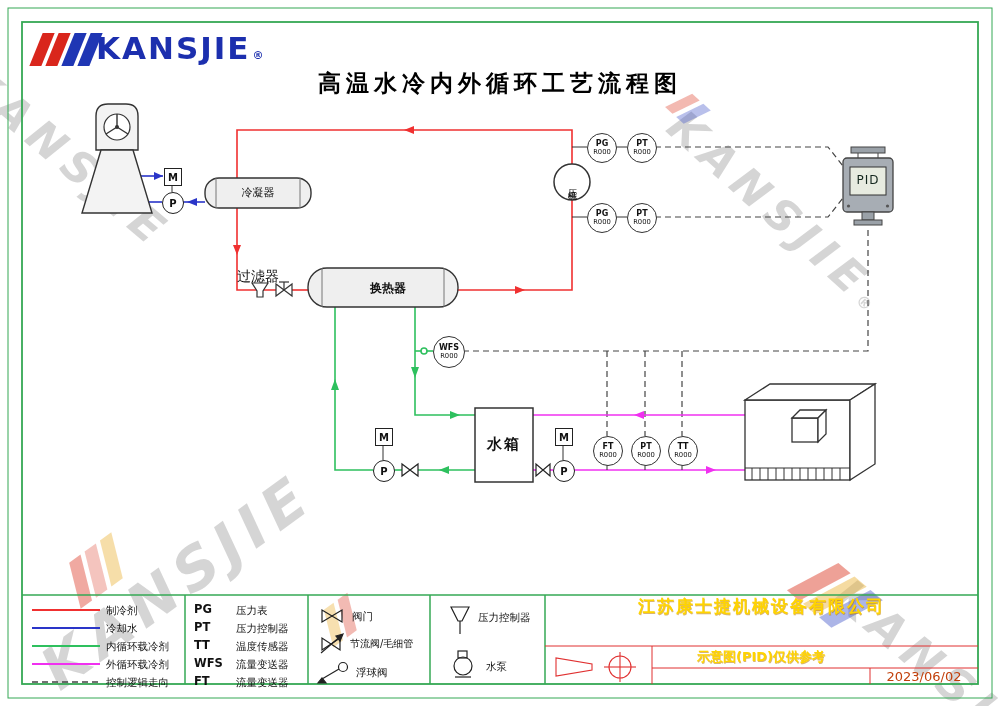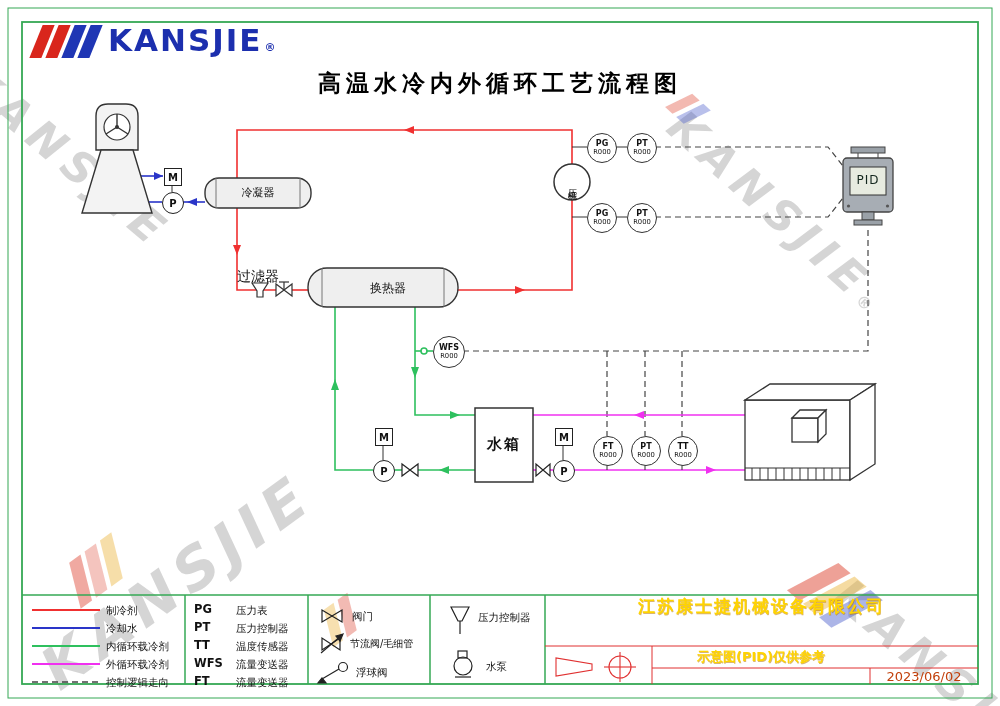--- a/index.html
+++ b/index.html
@@ -6,21 +6,21 @@
   .page{position:relative;width:1000px;height:706px;background:#ffffff;overflow:hidden;
         font-family:"DejaVu Sans","Liberation Sans",sans-serif;color:#111;}
   svg.diagram{position:absolute;left:0;top:0;z-index:1;}
   
   .wm-layer{position:absolute;inset:0;z-index:0;}
   .wm{position:absolute;font-weight:800;font-style:italic;letter-spacing:8px;
       color:rgba(125,125,125,.32);white-space:nowrap;transform-origin:left top;}
   .stripes{position:absolute;display:flex;gap:5px;transform-origin:left top;}
   .stripes i{display:block;transform:skewX(-22deg);}
   
-  .logo{position:absolute;left:36px;top:22px;display:flex;align-items:flex-start;gap:12px;z-index:2;}
+  .logo{position:absolute;left:36px;top:30px;display:flex;align-items:flex-start;z-index:2;}
   .logo-stripes{display:flex;gap:4px;margin-top:3px;}
   .logo-stripes i{display:block;width:12px;height:33px;transform:skewX(-22deg);}
   .logo-stripes i.r{background:#d9261c;}
   .logo-stripes i.b{background:#1f36b4;}
   .logo-text{font-size:31px;font-weight:800;color:#1c2fae;letter-spacing:2px;line-height:36px;}
   .logo-reg{font-size:11px;color:#1c2fae;font-weight:700;margin-left:2px;}
   
   .lbl{position:absolute;z-index:2;font-size:11px;color:#111;white-space:nowrap;line-height:14px;}
   .ctr{text-align:center;}
   .title{position:absolute;left:0;right:0;top:68px;text-align:center;z-index:2;
@@ -285,21 +285,21 @@
     </div>
     <div>
       <span class="logo-text">KANSJIE</span><span class="logo-reg">®</span>
     </div>
   </div>
 
   <div class="title">高温水冷内外循环工艺流程图</div>
 
   <div class="lbl ctr" style="left:205px;top:186px;width:106px;font-size:11px;">冷凝器</div>
   <div class="lbl ctr" style="left:232px;top:269px;width:52px;font-size:14px;">过滤器</div>
-  <div class="lbl ctr" style="left:308px;top:281px;width:160px;font-size:12px;">换热器</div>
+  <div class="lbl ctr" style="left:308px;top:281px;width:160px;font-size:12px;font-weight:bold;">换热器</div>
   <div class="vlabel" style="left:564px;top:165px;width:16px;height:36px;">压缩机</div>
   <div class="lbl ctr" style="left:475px;top:437px;width:58px;font-size:15px;font-weight:700;letter-spacing:2px;">水箱</div>
   <div class="pid-txt ctr" style="left:850px;top:173px;width:36px;text-align:center;">PID</div>
 
   <div class="mbox" style="left:164px;top:168px;">M</div>
   <div class="pump" style="left:162px;top:192px;">P</div>
   <div class="mbox" style="left:375px;top:428px;">M</div>
   <div class="pump" style="left:373px;top:460px;">P</div>
   <div class="mbox" style="left:555px;top:428px;">M</div>
   <div class="pump" style="left:553px;top:460px;">P</div>

